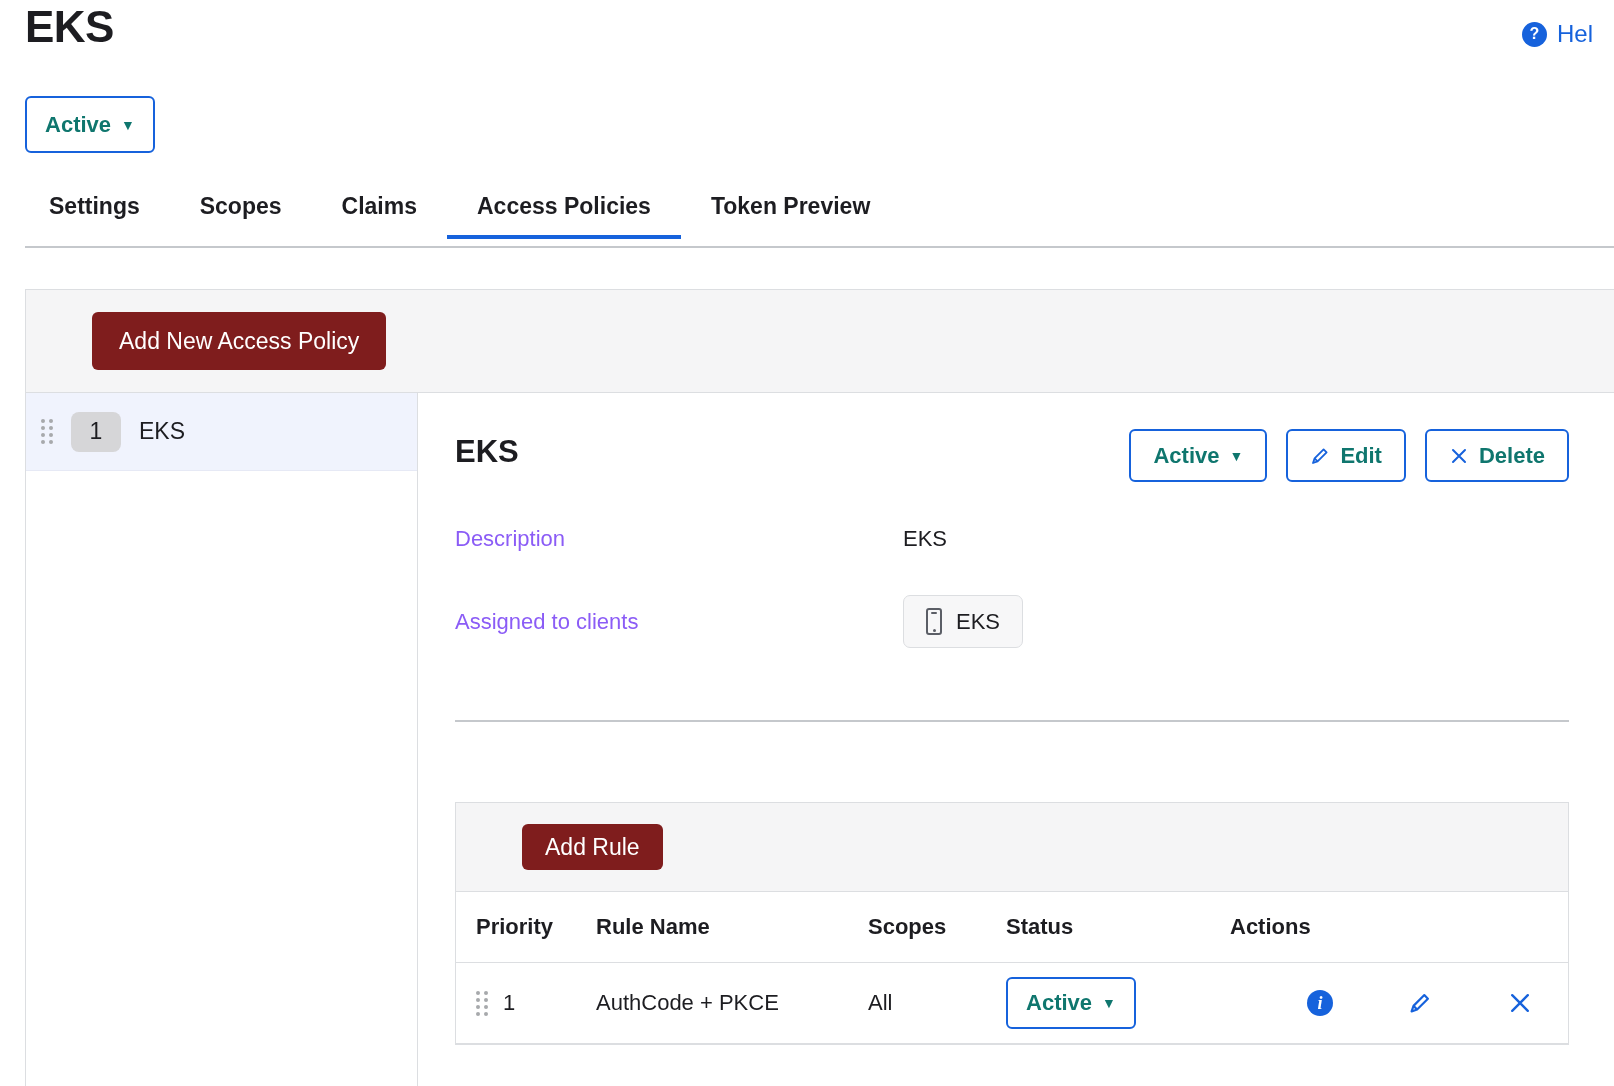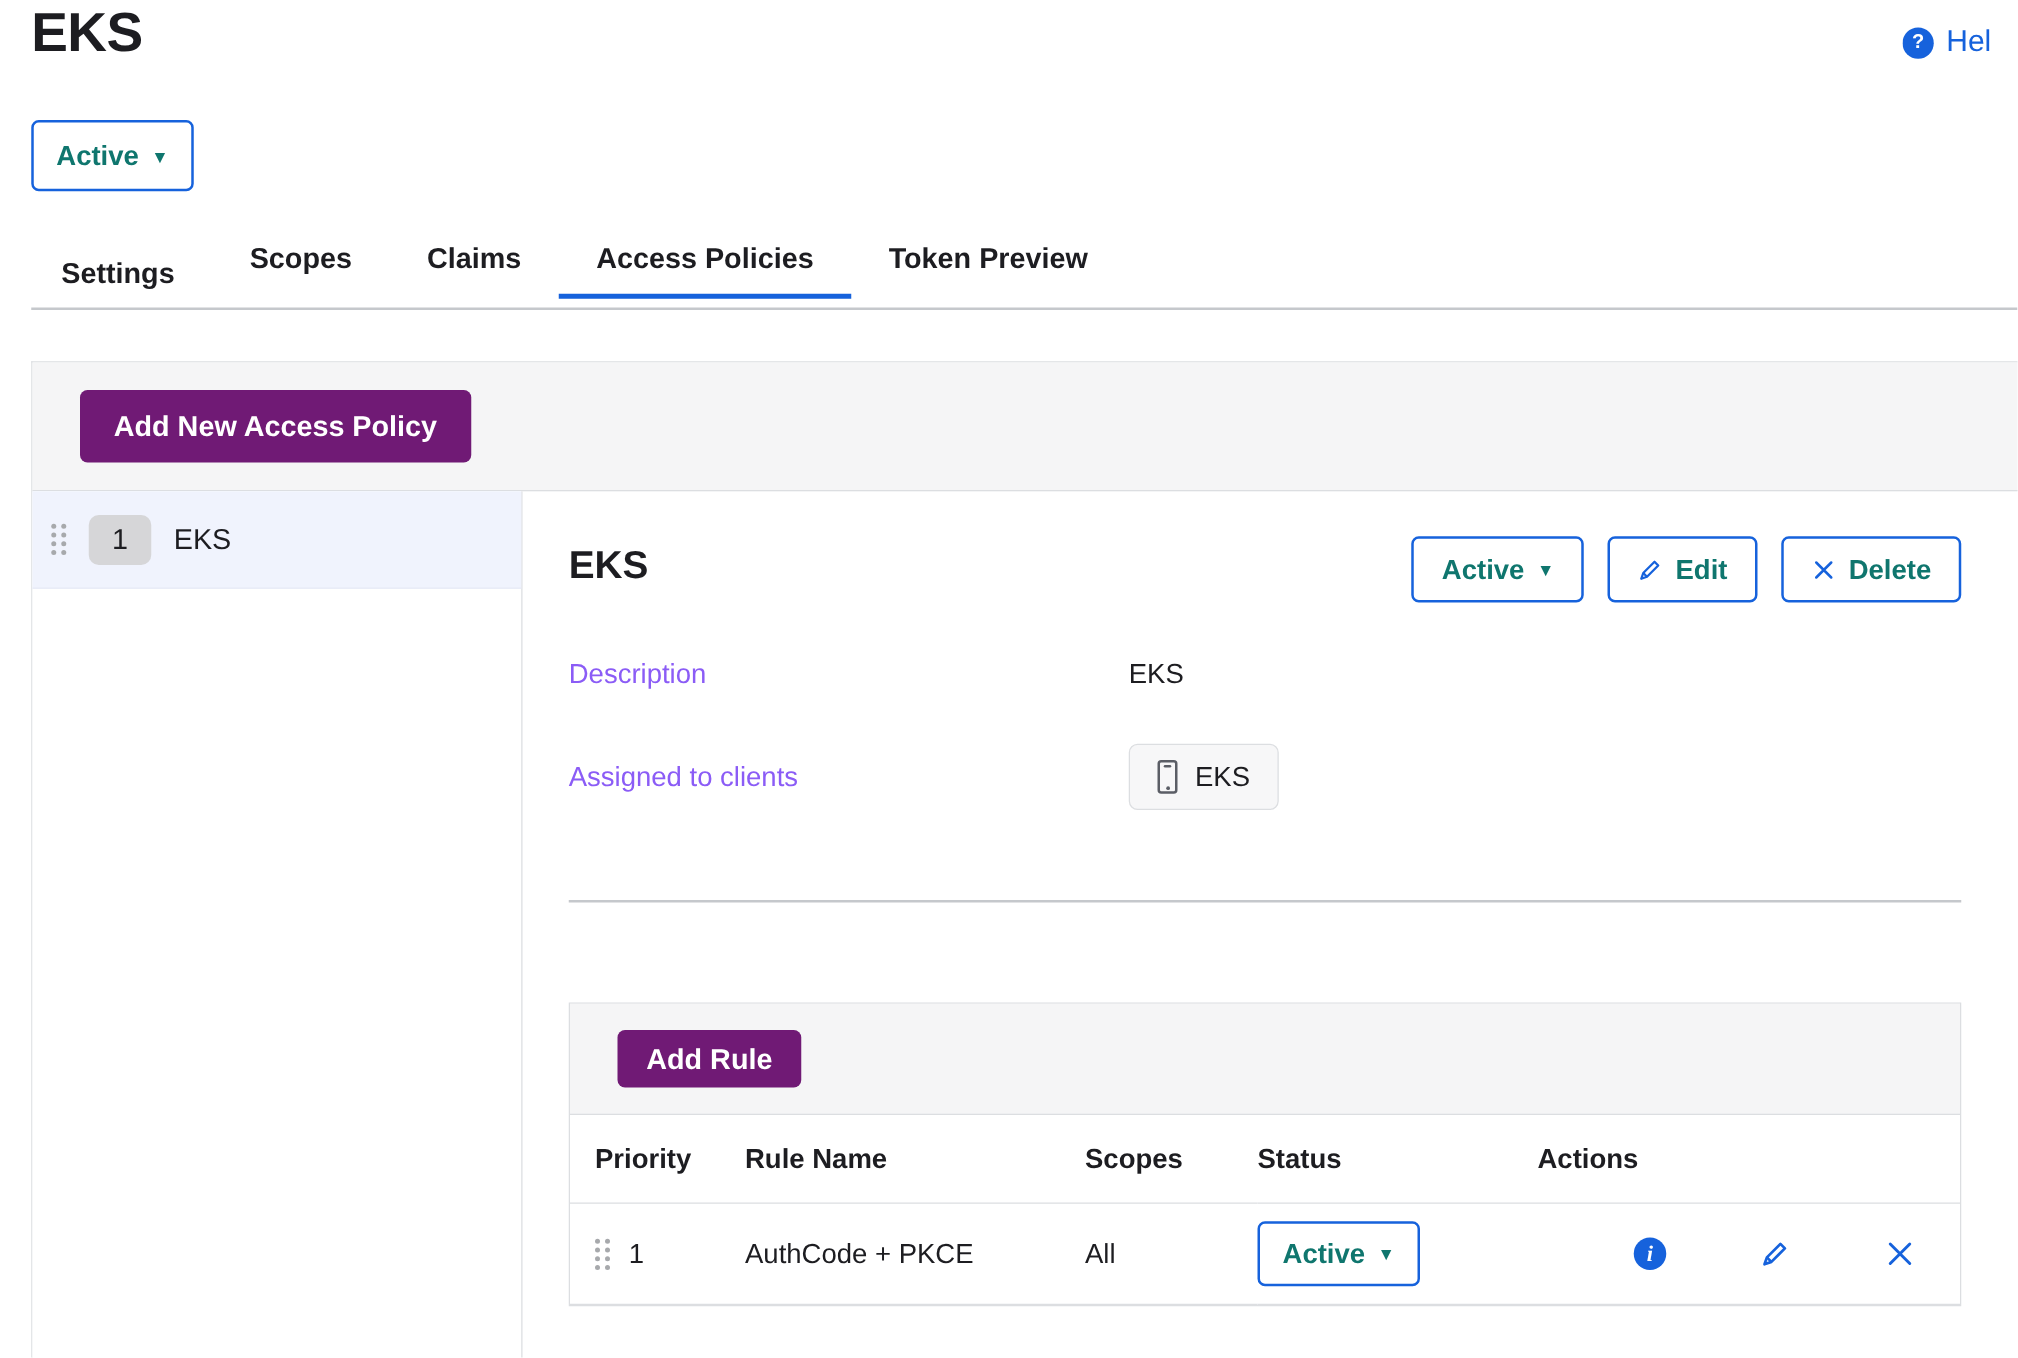--- a/index.html
+++ b/index.html
@@ -104,21 +104,21 @@
     font-weight: bold;
     color: #1d1d21;
     padding: 0 30px 17px 30px;
     cursor: pointer;
     position: relative;
     white-space: nowrap;
     background: none;
     border: none;
     font-family: "Liberation Sans", sans-serif;
   }
-  .tab:first-child { padding-left: 24px; margin-top: 12px; }
+  .tab:first-child { padding-left: 24px; }
   .tab.active::after {
     content: "";
     position: absolute;
     left: 0; right: 0; bottom: -2px;
     height: 4px;
     background: #1662dc;
   }
 
   
   .policy-panel {
@@ -132,27 +132,28 @@
   }
   .policy-toolbar {
     background: #f5f5f6;
     border-bottom: 1px solid #dcdee1;
     padding: 22px 0 22px 38px;
   }
   .btn-primary {
     display: inline-flex;
     align-items: center;
     justify-content: center;
-    background: #701a75;
+    background: #7f1d1d;
     color: #ffffff;
     border: none;
     border-radius: 6px;
-    font-weight: bold;
+    font-weight: normal;
     font-family: "Liberation Sans", sans-serif;
     cursor: pointer;
+    margin-left: 28px;
   }
   .add-policy-btn {
     height: 58px;
     padding: 0 27px;
     font-size: 23px;
   }
 
   .policy-body { display: flex; align-items: stretch; min-height: 700px; }
 
   .policy-list {

